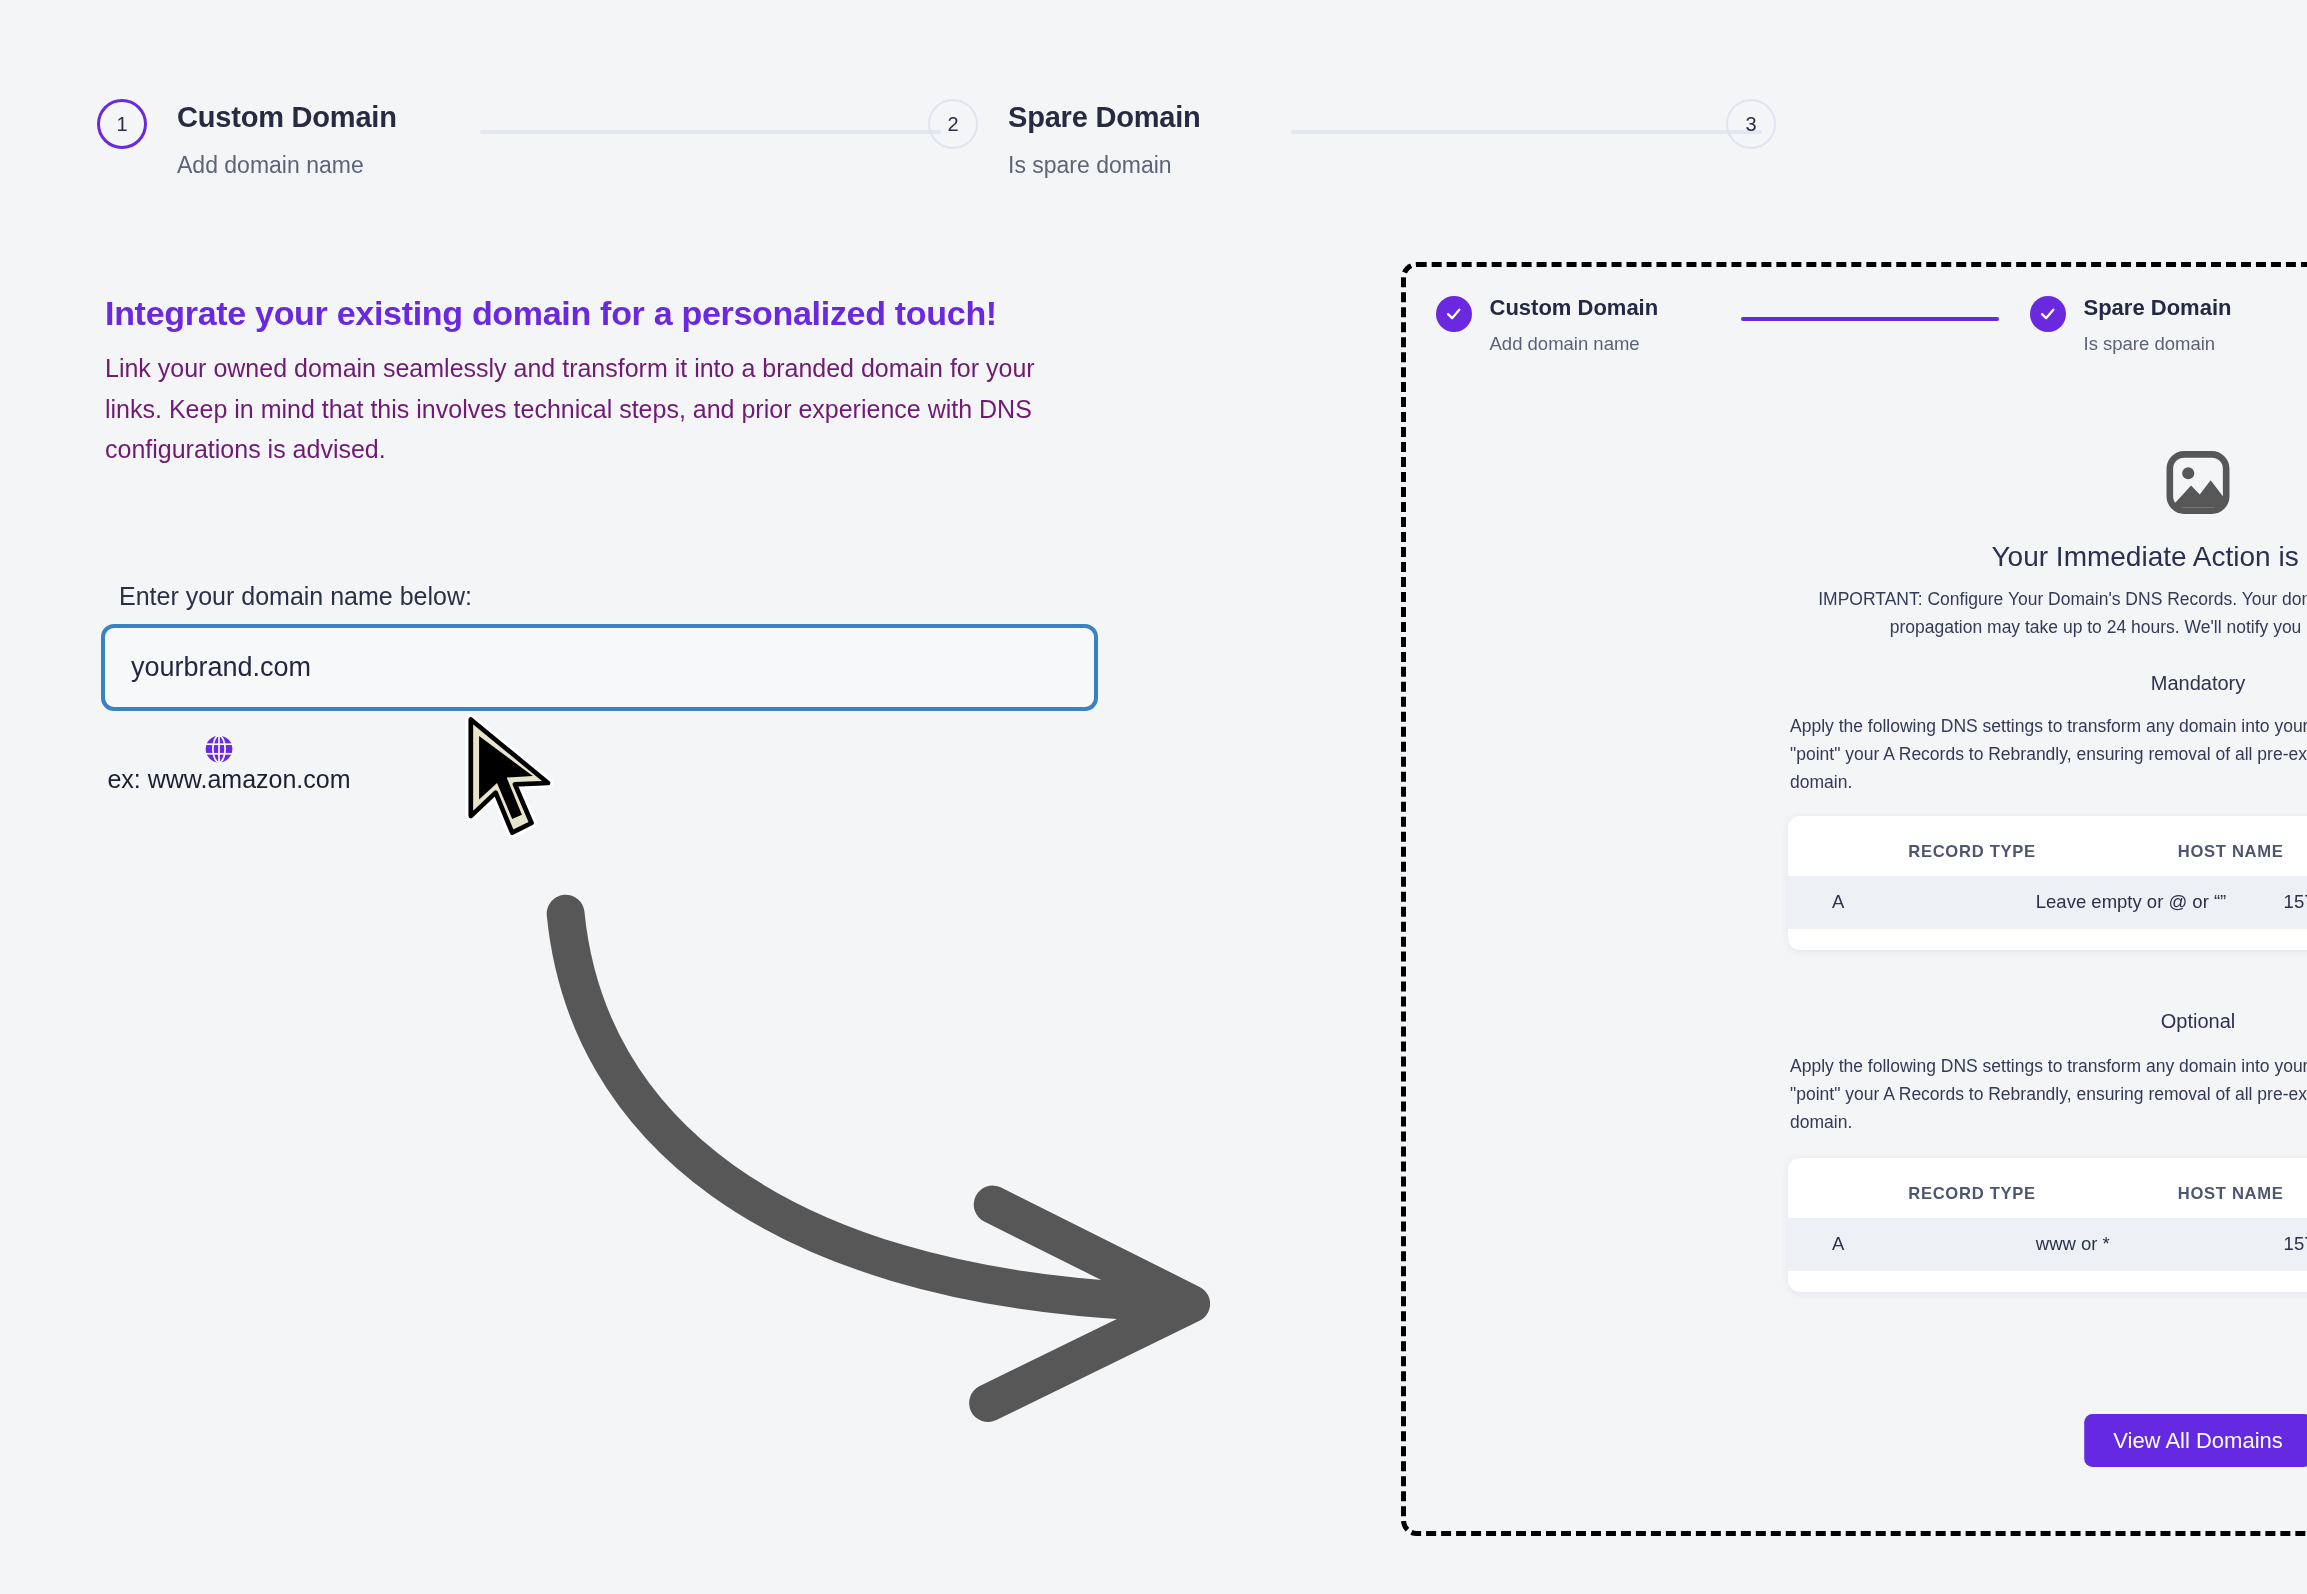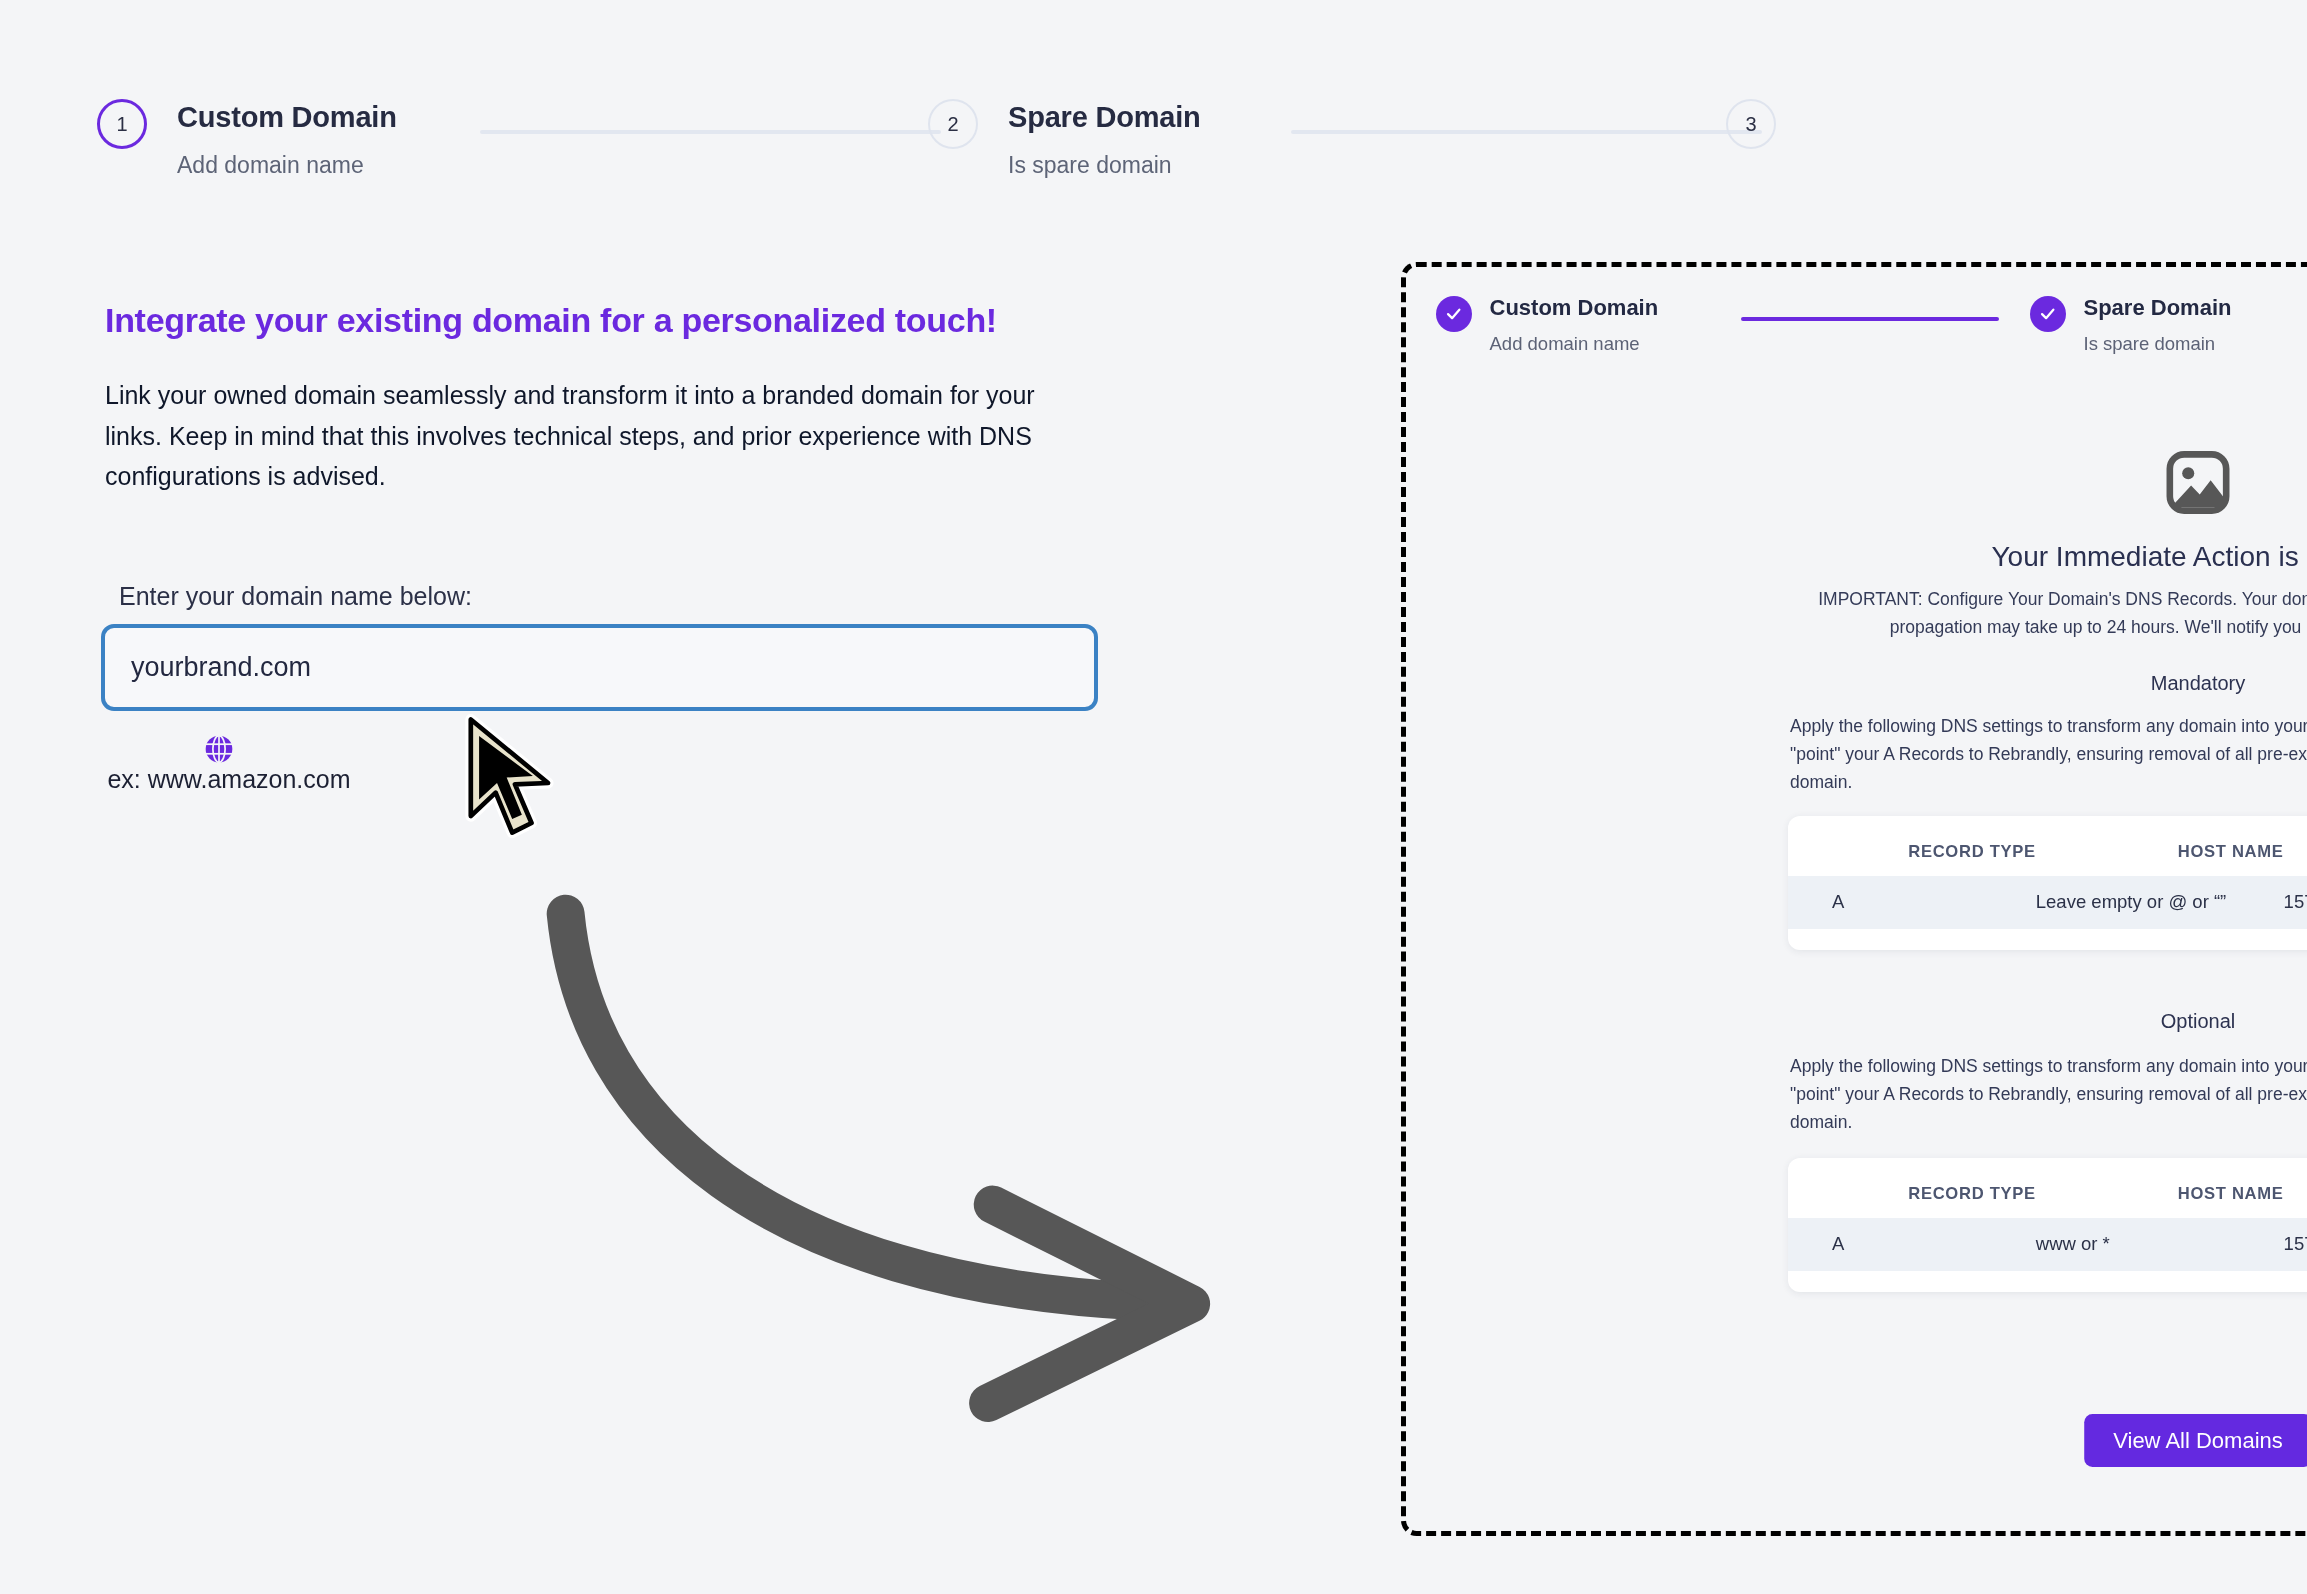--- a/index.html
+++ b/index.html
@@ -61,27 +61,26 @@
   }
 
   
   .left-col { position: absolute; left: 105px; top: 295px; width: 997px; }
   .lead-title {
     font-size: 34px;
     font-weight: bold;
     color: #6b29df;
     letter-spacing: -0.3px;
     line-height: 1.1;
-    margin-top: 7px;
   }
   .lead-body {
-    margin-top: 36px;
+    margin-top: 16px;
     font-size: 25px;
     line-height: 1.62;
-    color: #0f172a;
+    color: #701a75;
     width: 960px;
   }
   .field-label {
     position: absolute;
     left: 119px;
     top: 582px;
     font-size: 25px;
     font-weight: normal;
     color: #2b3047;
   }

